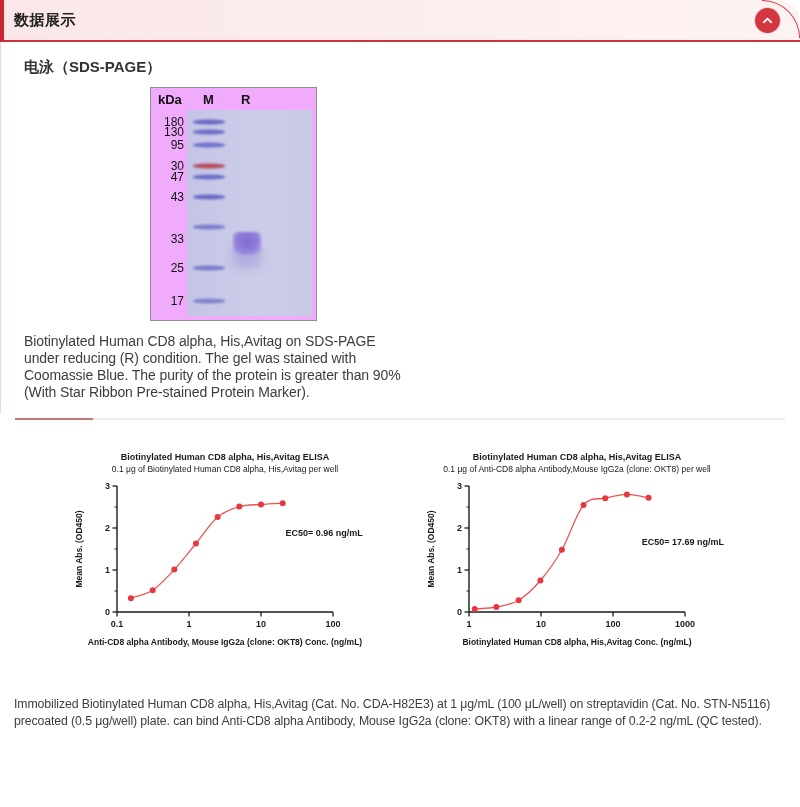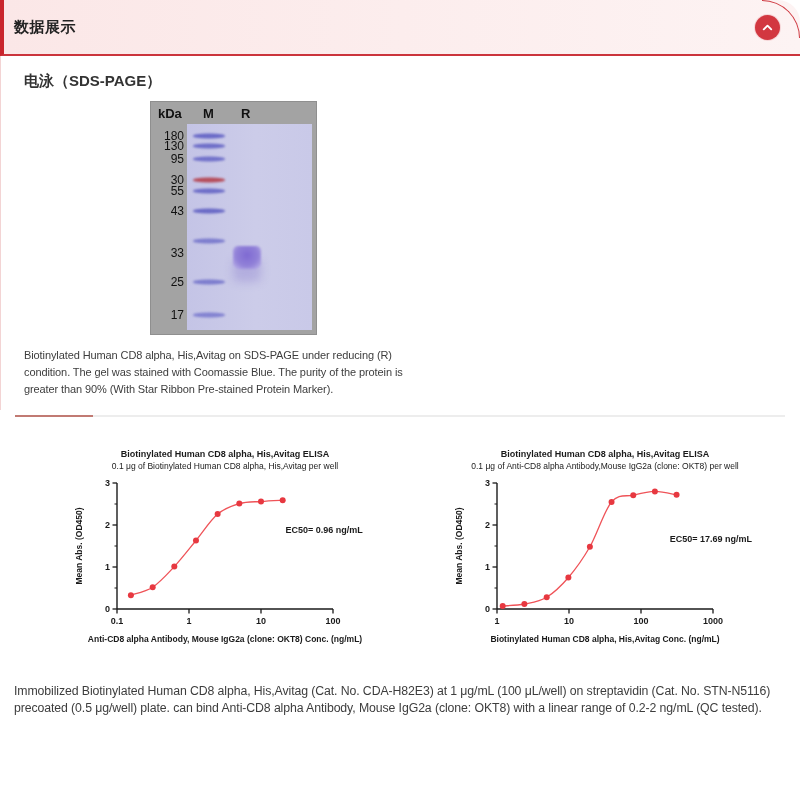--- a/index.html
+++ b/index.html
@@ -4,21 +4,21 @@
 <style>
   * { margin:0; padding:0; box-sizing:border-box; }
   html,body { background:#fff; }
   body {
     width:800px; min-height:807px; margin:0 auto; position:relative;
     font-family:"Liberation Sans", sans-serif; color:#3d3d3d; overflow:hidden;
   }
 
   
   .panel-header {
-    position:relative; height:56px;
+    position:relative; height:42px;
     background:linear-gradient(to right,#fbe7e7,#fdf3f3);
     border-left:4px solid #c9252d;
     border-bottom:2px solid #cb343c;
     border-top-right-radius:22px;
     display:flex; align-items:center; justify-content:space-between;
     padding:0 14px 0 10px;
   }
   .panel-header .arc {
     position:absolute; top:0; right:0; width:38px; height:38px;
     border-top:1.5px solid #cf3a42; border-right:1.5px solid #cf3a42;
@@ -31,21 +31,21 @@
     margin-right:6px; box-shadow:0 0 0 1px rgba(210,55,64,.15);
   }
   .collapse-btn svg { display:block; }
 
   
   .section-sds { padding:16px 14px 12px 23px; border-left:1px solid #f3d4d4; }
   .section-title { font-size:15px; font-weight:bold; color:#333; }
 
   .gel-figure {
     margin:10px 0 0 126px; width:167px; height:234px;
-    background:#a3a3a3; border:1px solid #8f8f8f; position:relative; padding:2px;
+    background:#f0abfc; border:1px solid #8f8f8f; position:relative; padding:2px;
   }
   .gel-head { position:relative; height:20px; font-size:13px; font-weight:600; color:#111; }
   .gel-head .u  { position:absolute; left:5px;  top:2px; }
   .gel-head .m  { position:absolute; left:50px; top:2px; }
   .gel-head .r  { position:absolute; left:88px; top:2px; }
   .gel-body { position:relative; height:206px; }
   .gel-labels { position:absolute; left:0; top:0; bottom:0; width:33px; }
   .gel-labels .kda {
     position:absolute; right:2px; transform:translateY(-50%);
     font-size:12px; color:#101010; line-height:1;
@@ -57,31 +57,31 @@
   .gel-band {
     position:absolute; left:6px; width:32px; height:5px;
     border-radius:45%; filter:blur(1px); transform:translateY(-50%);
   }
   .sample-band {
     position:absolute; left:46px; width:28px; height:23px; border-radius:5px;
     background:radial-gradient(ellipse at 50% 40%, #7f6ad2 0%, #9181d8 55%, #ab9fe2 80%, rgba(190,185,232,0.25) 100%);
     filter:blur(1px);
     box-shadow:0 13px 9px rgba(150,140,210,.45);
   }
-  .gel-caption { margin-top:12px; width:380px; font-size:11px; line-height:17px; color:#3d3d3d; letter-spacing:-.1px; }
+  .gel-caption { margin-top:12px; width:380px; font-size:14px; line-height:17px; color:#3d3d3d; letter-spacing:-.1px; }
 
   
   .divider { margin:5px 15px 0; height:2px; background:#ededed; position:relative; }
   .divider::before { content:""; position:absolute; left:0; top:0; width:78px; height:2px; background:#c17a73; }
 
   
   .section-bio { padding:14px 14px 10px; }
-  .charts-row { display:flex; gap:28px; padding-left:55px; margin-top:12px; }
+  .charts-row { display:flex; padding-left:55px; margin-top:12px; }
   .chart-box { width:352px; height:240px; }
-  .captions-row { display:flex; gap:16px; }
+  .captions-row { display:flex; gap:16px; margin-top:10px; }
   .captions-row p { flex:1 1 0; font-size:12.3px; line-height:17px; color:#3d3d3d; letter-spacing:-.1px; }
 </style>
 </head>
 <body>
 
 <div class="panel-header">
   <span class="panel-title">数据展示</span>
   <button class="collapse-btn">
     <span>
       <svg width="15" height="15" viewBox="0 0 24 24">
@@ -100,21 +100,21 @@
       <span class="u">kDa</span>
       <span class="m">M</span>
       <span class="r">R</span>
     </div>
     <div class="gel-body">
       <div class="gel-labels" id="gel-labels">
           <div class="kda" style="top: 5.9%;">180</div>
           <div class="kda" style="top: 10.7%;">130</div>
           <div class="kda" style="top: 17.1%;">95</div>
           <div class="kda" style="top: 27.3%;">30</div>
-          <div class="kda" style="top: 32.7%;">55</div>
+          <div class="kda" style="top: 32.7%;">47</div>
           <div class="kda" style="top: 42.4%;">43</div>
           <div class="kda" style="top: 56.6%; margin-top: 12px;">33</div>
           <div class="kda" style="top: 76.6%; margin-left: 20px;">25</div>
           <div class="kda" style="top: 92.7%;">17</div>
         </div>
       <div class="gel-area" id="gel-area">
           <div class="gel-band" style="top: 5.9%; background: rgb(106, 106, 199);"></div>
           <div class="gel-band" style="top: 10.7%; background: rgb(110, 110, 200);"></div>
           <div class="gel-band" style="top: 17.1%; background: rgb(114, 114, 202);"></div>
           <div class="gel-band" style="top: 27.3%; background: rgb(182, 77, 91);"></div>

